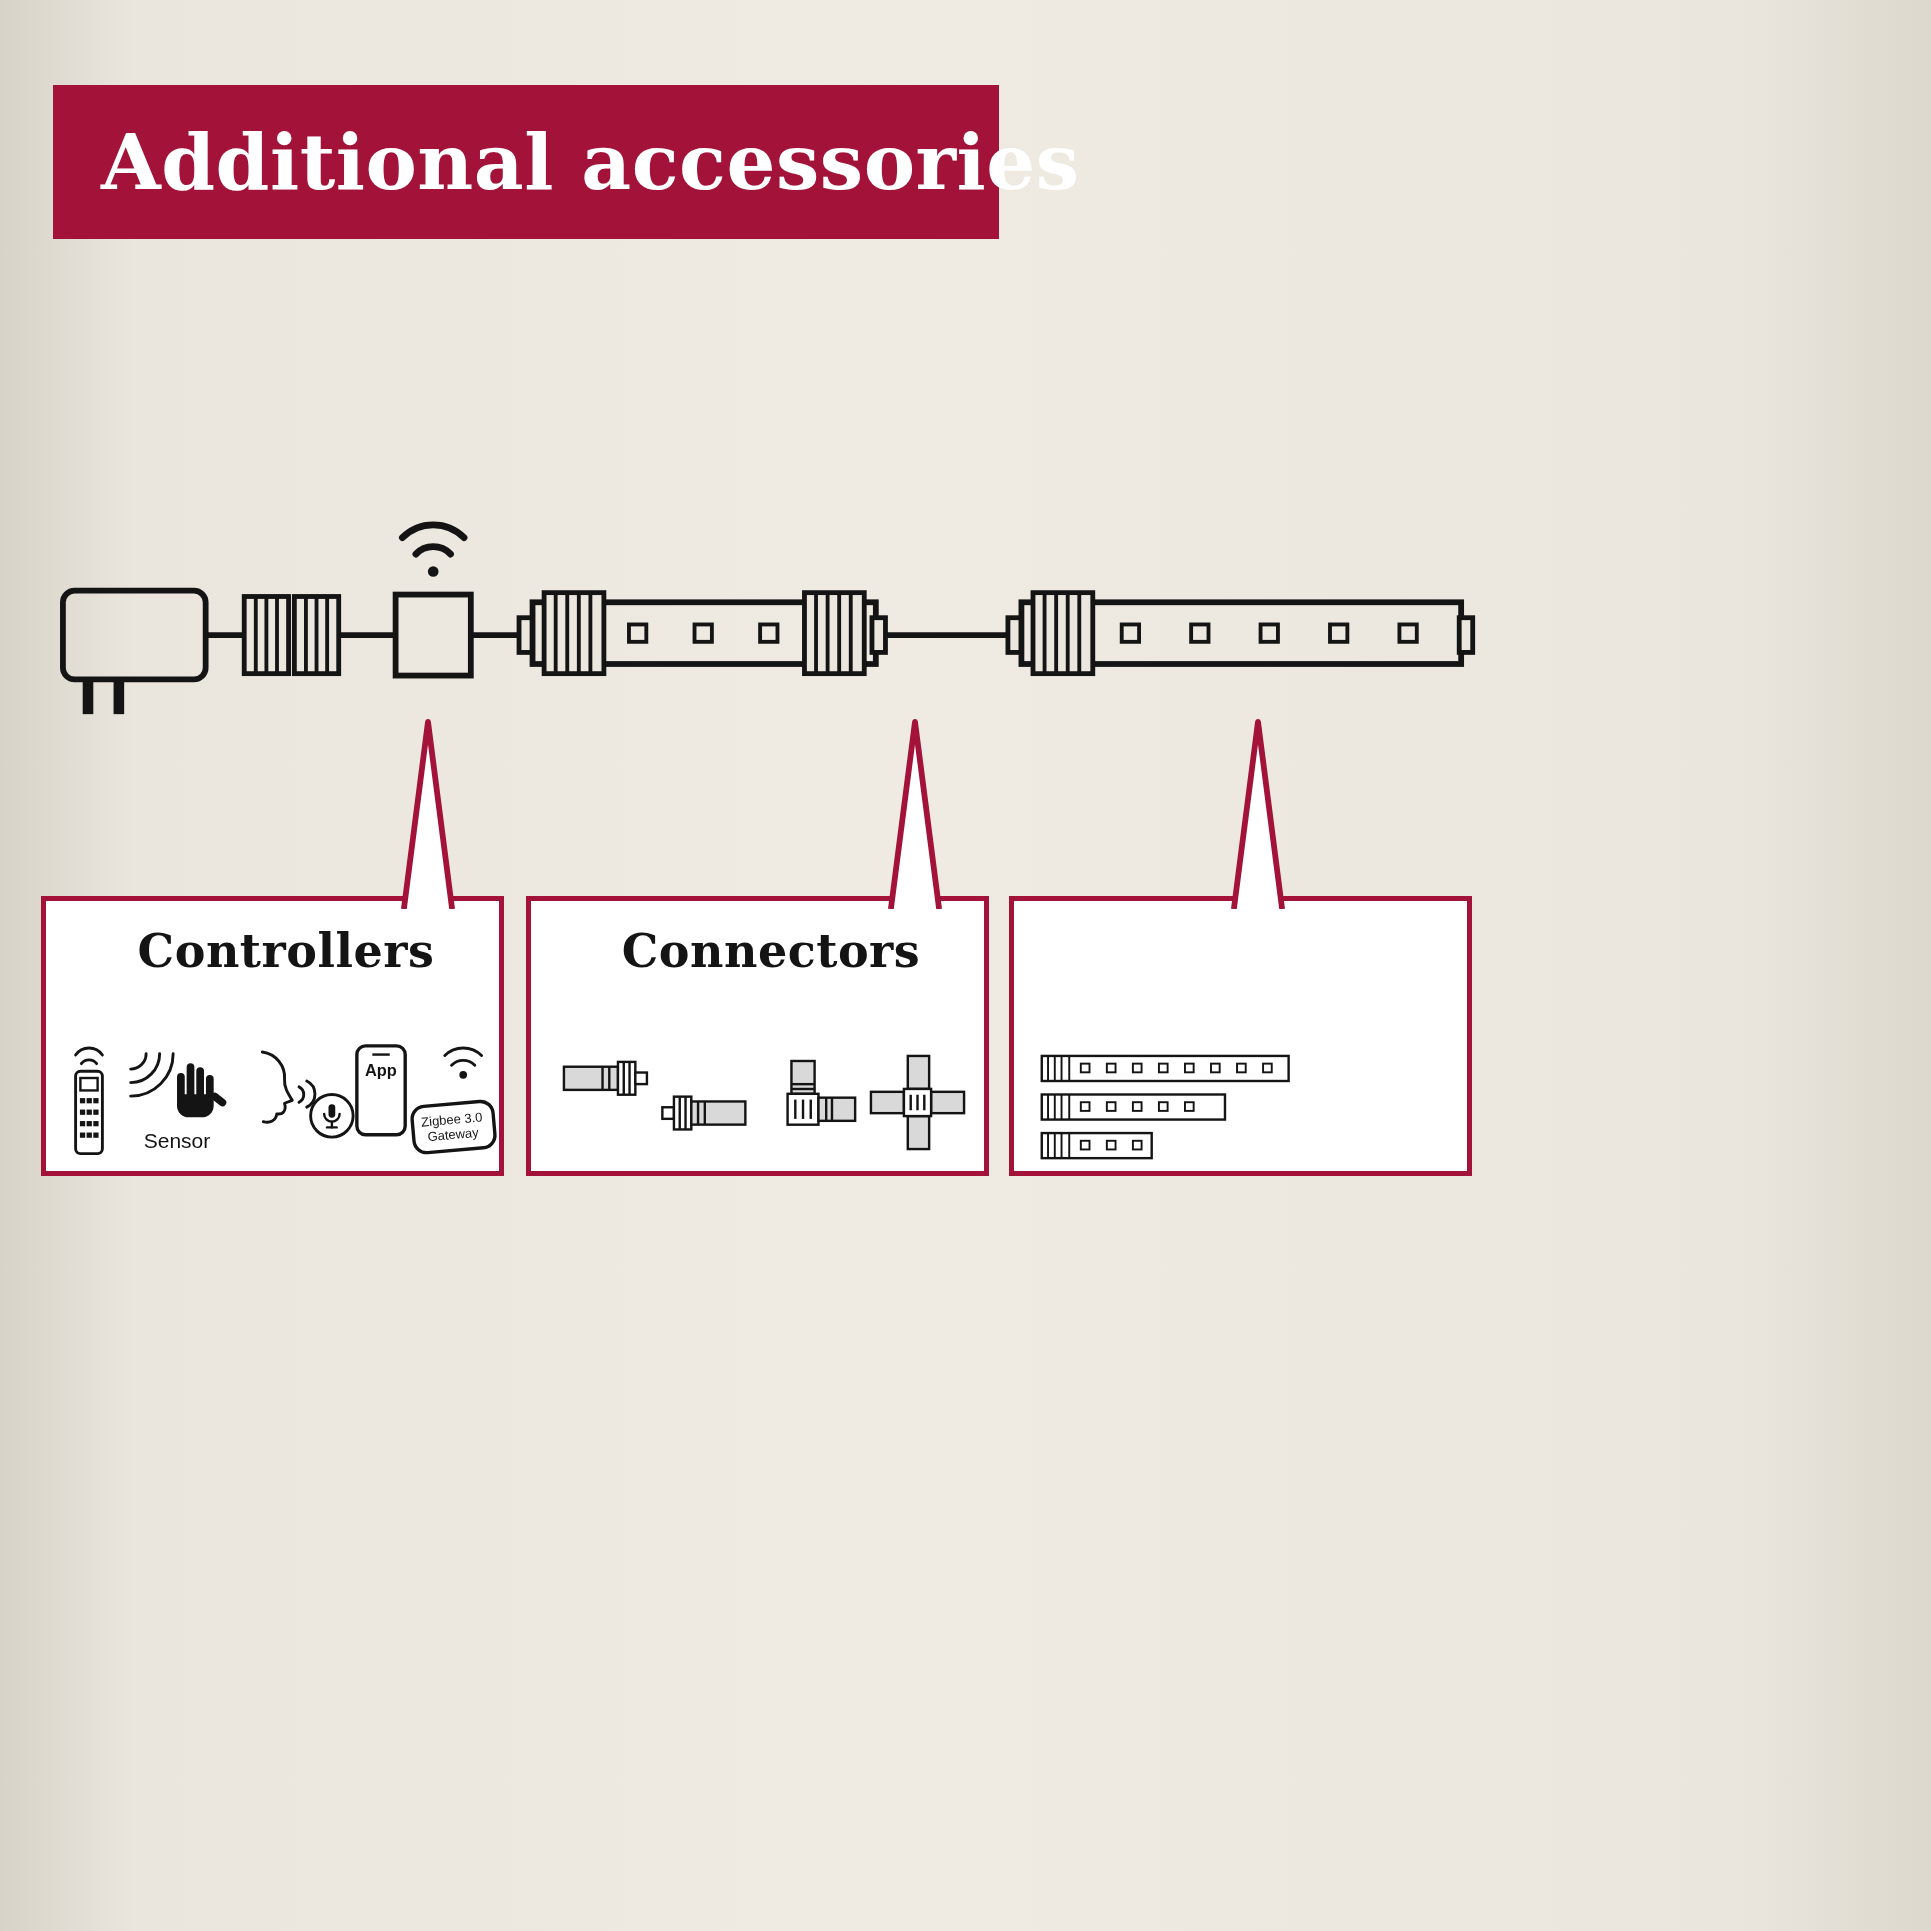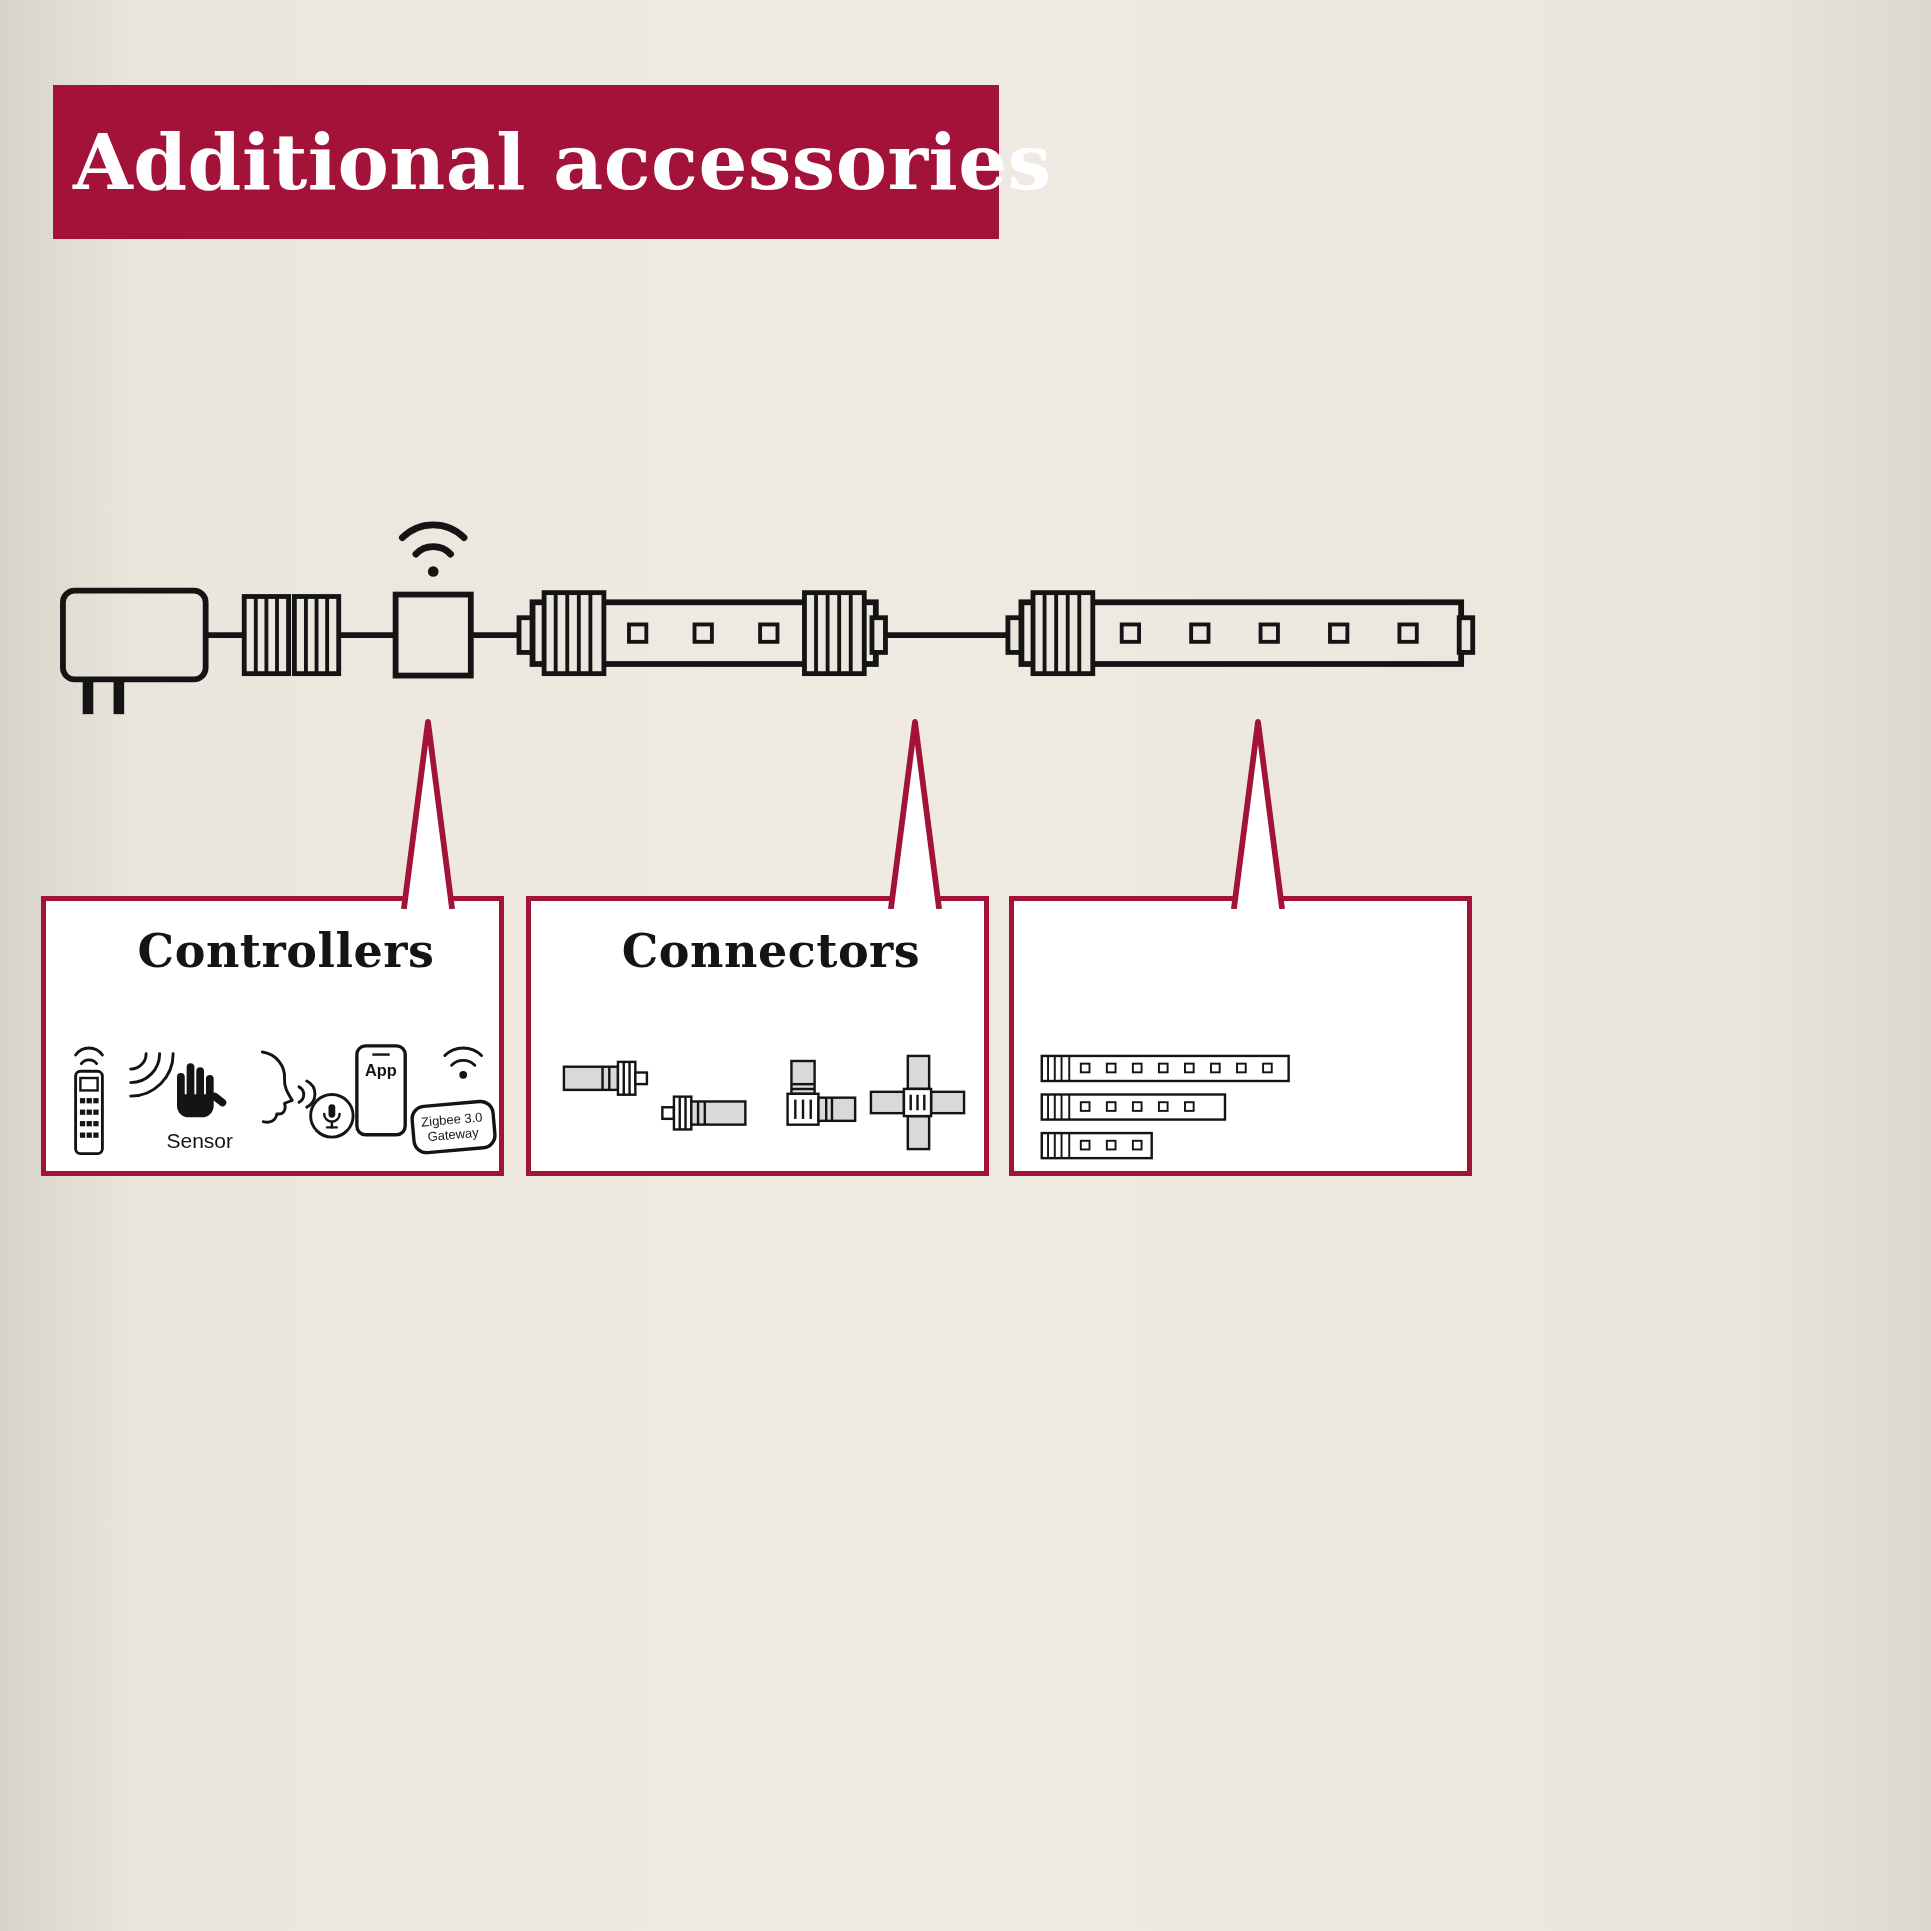--- a/index.html
+++ b/index.html
@@ -1,27 +1,27 @@
 <!DOCTYPE html>
 <html><head>
 <meta charset="utf-8">
 <style>
   html,body{margin:0;padding:0;}
   body{font-family:"Liberation Sans",sans-serif;color:#141414;}
   .canvas{position:relative;width:1931px;height:1931px;overflow:hidden;
     background:linear-gradient(90deg,#d8d3c8 0%,#eae6de 7%,#efebe3 45%,#eae6de 90%,#ddd8cd 100%);}
   .banner{position:absolute;left:53px;top:85px;width:946px;height:154px;background:#a21239;display:flex;align-items:center;}
-  .banner span{font-family:"DejaVu Serif",serif;font-weight:bold;font-size:77px;color:#ffffff;padding-left:20px;letter-spacing:0.5px;white-space:nowrap;}
+  .banner span{font-family:"DejaVu Serif",serif;font-weight:bold;font-size:77px;color:#ffffff;padding-left:48px;letter-spacing:0.5px;white-space:nowrap;}
   .diagram-svg{position:absolute;left:0;top:502px;width:1931px;height:270px;}
   .spike{position:absolute;top:716px;width:58px;height:193px;z-index:3;}
   .callout{position:absolute;top:896px;width:463px;height:280px;background:#ffffff;border:5.8px solid #a21239;box-sizing:border-box;z-index:2;}
   .callout h2{margin:0;padding:23px 0 0 27px;font-family:"DejaVu Serif",serif;font-weight:bold;font-size:46px;color:#141414;letter-spacing:0.5px;white-space:nowrap;text-align:center;}
   .icon{position:absolute;}
   .icon svg{display:block;}
-  .iconlabel{display:block;text-align:right;font-size:21px;color:#141414;margin-top:1.9px;}
+  .iconlabel{display:block;text-align:center;font-size:21px;color:#141414;margin-top:1.9px;}
   .applabel{position:absolute;left:3.9px;top:19.3px;width:48px;text-align:center;font-size:16.4px;font-weight:bold;color:#141414;}
   .gwlabel{position:absolute;left:58px;top:71px;width:83px;text-align:center;font-size:13px;line-height:14.5px;color:#141414;transform:rotate(-5deg);}
   .gwlabel span{display:block;}
 </style>
 </head>
 <body>
 
 <div class="canvas">
 
   <div class="banner">

